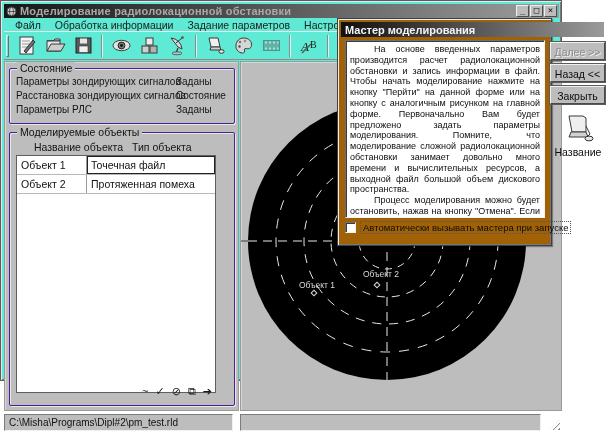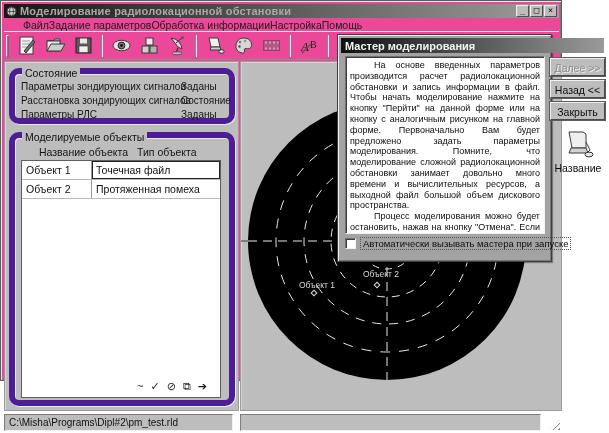--- a/index.html
+++ b/index.html
@@ -1,34 +1,34 @@
 <!DOCTYPE html>
 <html><head>
 <meta charset="utf-8">
 <style>
   * { margin:0; padding:0; box-sizing:border-box; }
   html,body { background:#ffffff; }
   body { font-family:"Liberation Sans", sans-serif; }
   #stage { position:relative; width:609px; height:433px; background:#fff; overflow:hidden; }
-  .etched  { border:6px solid #4c1d95; box-shadow:1px 1px 0 #e8e8e8, inset 1px 1px 0 #e8e8e8; border-radius:10px;text-decoration:underline; }
+  .etched  { border:1px solid #4c1d95; box-shadow:1px 1px 0 #e8e8e8, inset 1px 1px 0 #e8e8e8; border-radius:2px;text-decoration:underline; }
 
   
   #main-window { position:absolute; left:0; top:0; width:562px; height:381px;
-    background:#ec4899; border:1px solid #5c5c5c;
+    background:#5eead4; border:1px solid #5c5c5c;
     box-shadow: inset 1px 1px 0 #e8e8e8, inset -1px -1px 0 #7a7a7a; }
 
   #title-bar { position:absolute; left:3px; top:3px; width:555px; height:14px;
     background:linear-gradient(90deg,#161616,#9e9e9e); display:flex; align-items:center; }
   #title-bar .ttl { color:#a9a9a9; font-size:11px; font-weight:bold; margin-left:3px; white-space:nowrap; letter-spacing:.2px; }
   .app-ico { width:11px; height:11px; margin-left:2px; flex:0 0 auto; }
   .win-btns { position:absolute; right:2px; top:1px; display:flex; gap:1px; }
   .win-btn { width:13px; height:12px; background:#bdbdbd; border:1px solid; border-color:#efefef #4f4f4f #4f4f4f #efefef;
     font-size:9px; line-height:9px; text-align:center; color:#111; font-family:"DejaVu Sans Mono",monospace; }
 
-  #menu-bar { position:absolute; left:22px; top:18px; width:552px; height:12px; display:flex; }
+  #menu-bar { position:absolute; left:14px; top:18px; width:552px; height:12px; display:flex; gap:14px; }
   .menu-item { font-size:10.5px; color:#1c1c1c; white-space:nowrap; }
 
   #toolbar { position:absolute; left:3px; top:30px; width:555px; height:29px;
     border-top:1px solid #e8e8e8; border-bottom:1px solid #8a8a8a; display:flex; align-items:center; }
   #toolbar-grip { width:3px; height:22px; margin:0 4px 0 2px; border:1px solid; border-color:#f0f0f0 #6f6f6f #6f6f6f #f0f0f0; }
   .tb { width:26px; height:25px; background:transparent; border:none; display:flex; align-items:center; justify-content:center; padding:0; margin:0 1px; }
   .tb svg { width:21px; height:21px; }
   .tb-sep { width:2px; height:22px; margin:0 4px; border-left:1px solid #8a8a8a; border-right:1px solid #eee; }
   .dim { opacity:.45; }
 
@@ -58,22 +58,22 @@
   
   #status-bar { position:absolute; left:3px; top:413px; width:556px; height:17px; display:flex; align-items:stretch; gap:7px; }
   .sb-panel { border:1px solid; border-color:#7c7c7c #f0f0f0 #f0f0f0 #7c7c7c; background:#bdbdbd; font-size:10px; color:#111; padding:2px 4px 0 4px; white-space:nowrap; overflow:hidden; }
   #sb-1 { width:233px; }
   #sb-2 { width:306px; }
   #sb-grip { width:12px; position:relative; }
   #sb-grip::after { content:""; position:absolute; right:0; bottom:1px; width:11px; height:11px;
     background:repeating-linear-gradient(135deg, transparent 0 2px, #8a8a8a 2px 3px, #eee 3px 4px); clip-path:polygon(100% 0,100% 100%,0 100%); }
 
   
-  #wizard { position:absolute; left:337px; top:18px; width:215px; height:228px; background:#a3a3a3;
-    border:1px solid #3f3f3f; box-shadow: inset 1px 1px 0 #eee, inset -1px -1px 0 #777, 1px 1px 1px rgba(0,0,0,.35); margin-top: 16px; }
+  #wizard { position:absolute; left:337px; top:18px; width:215px; height:228px; background:#a16207;
+    border:1px solid #3f3f3f; box-shadow: inset 1px 1px 0 #eee, inset -1px -1px 0 #777, 1px 1px 1px rgba(0,0,0,.35); }
   #wizard-title { position:absolute; left:3px; top:3px; width:263px; height:15px;
     background:linear-gradient(90deg,#101010,#9a9a9a); display:flex; align-items:center; }
   #wizard-title span { color:#f4f4f4; font-weight:bold; font-size:11px; margin-left:4px; white-space:nowrap; }
   #wizard-memo { position:absolute; left:7px; top:21px; width:200px; height:178px; background:#fff;
     border:1px solid; border-color:#6f6f6f #f2f2f2 #f2f2f2 #6f6f6f; box-shadow:inset 1px 1px 0 #3d3d3d;
     padding:3px 4px; overflow:hidden; }
   #wizard-memo p { font-size:9px; line-height:10.8px; color:#0c0c0c; text-align:justify; text-indent:24px; }
   .wiz-btn { position:absolute; left:212px; width:55px; height:18px; background:#bdbdbd;
     border:1px solid; border-color:#efefef #4a4a4a #4a4a4a #efefef; box-shadow:0 0 0 1px #5c5c5c;
     font-size:10.5px; color:#0d0d0d; font-family:"Liberation Sans",sans-serif; text-align:center; padding-top:2px; }
@@ -100,22 +100,22 @@
       <span class="ttl">Моделирование радиолокационной обстановки</span>
       <div class="win-btns">
         <div class="win-btn">_</div>
         <div class="win-btn">□</div>
         <div class="win-btn">×</div>
       </div>
     </div>
 
     <div id="menu-bar">
       <span class="menu-item">Файл</span>
+      <span class="menu-item">Обработка информации</span>
       <span class="menu-item">Задание параметров</span>
-      <span class="menu-item">Обработка информации</span>
       <span class="menu-item">Настройка</span>
       <span class="menu-item">Помощь</span>
     </div>
 
     <div id="toolbar">
       <div id="toolbar-grip"></div>
 
       <button class="tb">
         <svg viewBox="0 0 21 21">
           <rect x="3" y="2" width="13" height="17" fill="#f5f5f5" stroke="#3a3a3a"></rect>

